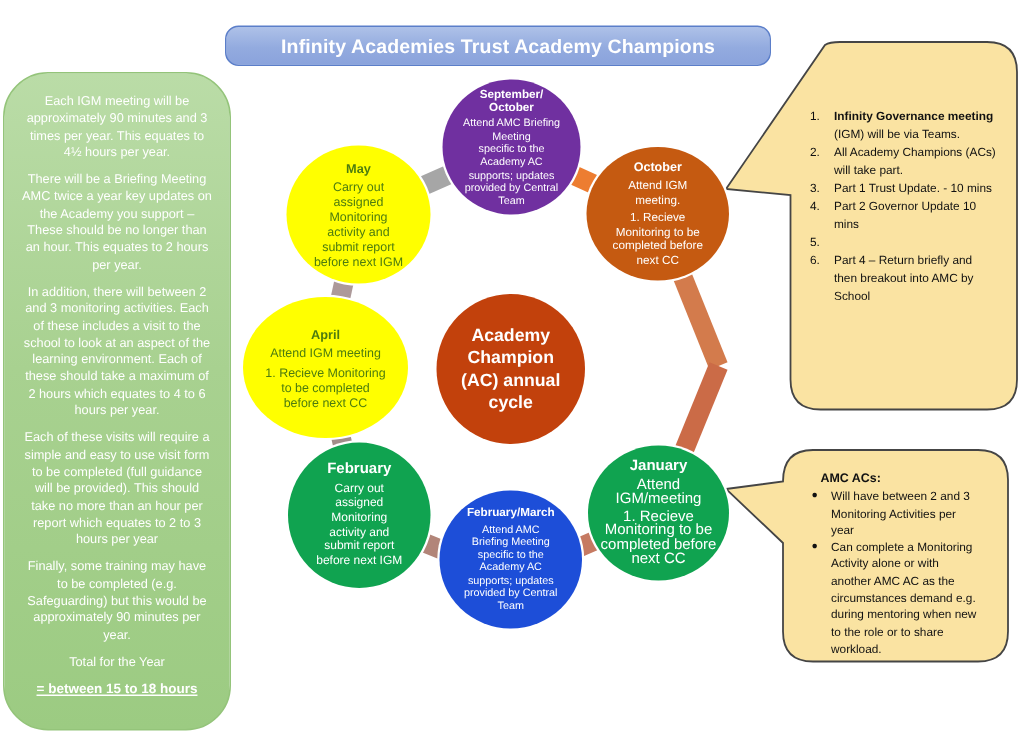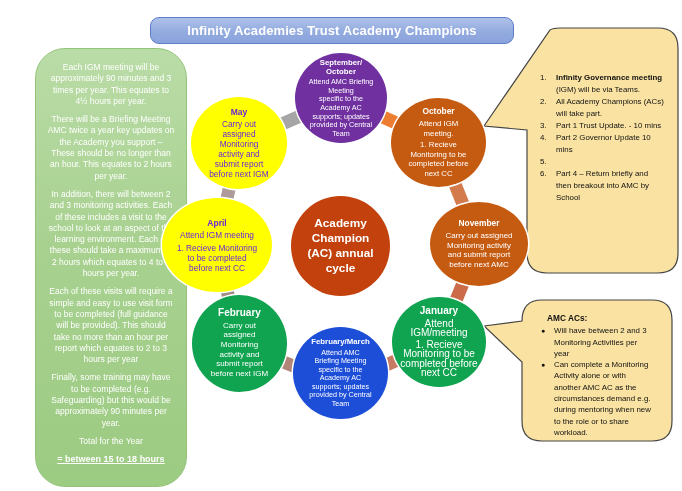--- a/index.html
+++ b/index.html
@@ -18,39 +18,39 @@
   #titlebar span{color:#fff;font-weight:bold;font-size:13px;letter-spacing:.1px;}
 
   
   #panel{
     position:absolute;left:2px;top:48px;width:152px;height:439px;
     box-sizing:border-box;border-radius:30px;
     background:linear-gradient(180deg,#BADCA7 0%,#A8D190 45%,#9CCB82 100%);
     border:1.5px solid #94C47A;
     color:#fff;text-align:center;
     padding:13px 9px 10px 9px;
-    font-size:8.5px;line-height:11.3px;margin-left:33px;
+    font-size:8.5px;line-height:11.3px;
   }
   #panel p{margin:0 0 7px 0;white-space:pre-line;}
   #panel p.total-value{font-weight:bold;text-decoration:underline;margin-bottom:0;font-size:9px;}
 
   
   #connectors,#callout-shapes{position:absolute;left:0;top:0;}
 
   
   .node{
     position:absolute;border-radius:50%;
     display:flex;flex-direction:column;align-items:center;justify-content:center;
     text-align:center;box-sizing:border-box;
     box-shadow:0 0 0 1.5px #fff;
   }
   .node .ttl{font-weight:bold;}
   .node .bd{white-space:pre-line;}
   .white-text{color:#fff;}
-  .black-text{color:#6d28d9;}
+  .black-text{color:#4d7c0f;}
 
   #node-sep-oct{left:295px;top:53px;width:92px;height:90px;background:#7030A0;}
   #node-sep-oct .ttl{font-size:7.8px;line-height:9.2px;white-space:pre-line;}
   #node-sep-oct .bd{font-size:7.2px;line-height:8.6px;margin-top:2px;}
 
   #node-october{left:391px;top:98px;width:95px;height:89px;background:#C55A11;}
   #node-october .ttl{font-size:8.4px;line-height:9.8px;}
   #node-october .bd{font-size:7.8px;line-height:9.4px;margin-top:2.5px;}
 
   #node-november{left:430px;top:202px;width:98px;height:84px;background:#C55A11;}
@@ -174,27 +174,20 @@
   <div class="node white-text" id="node-october">
     <div class="ttl">October</div>
     <div class="bd">Attend IGM
 meeting.</div>
     <div class="bd">1. Recieve
 Monitoring  to be
 completed before
 next CC</div>
   </div>
 
-  <div class="node white-text" id="node-november">
-    <div class="ttl">November</div>
-    <div class="bd">Carry out assigned
-Monitoring activity
-and submit report
-before next AMC</div>
-  </div>
 
   <div class="node white-text" id="node-january">
     <div class="ttl">January</div>
     <div class="bd">Attend
 IGM/meeting</div>
     <div class="bd">1. Recieve
 Monitoring  to be
 completed before
 next CC</div>
   </div>

